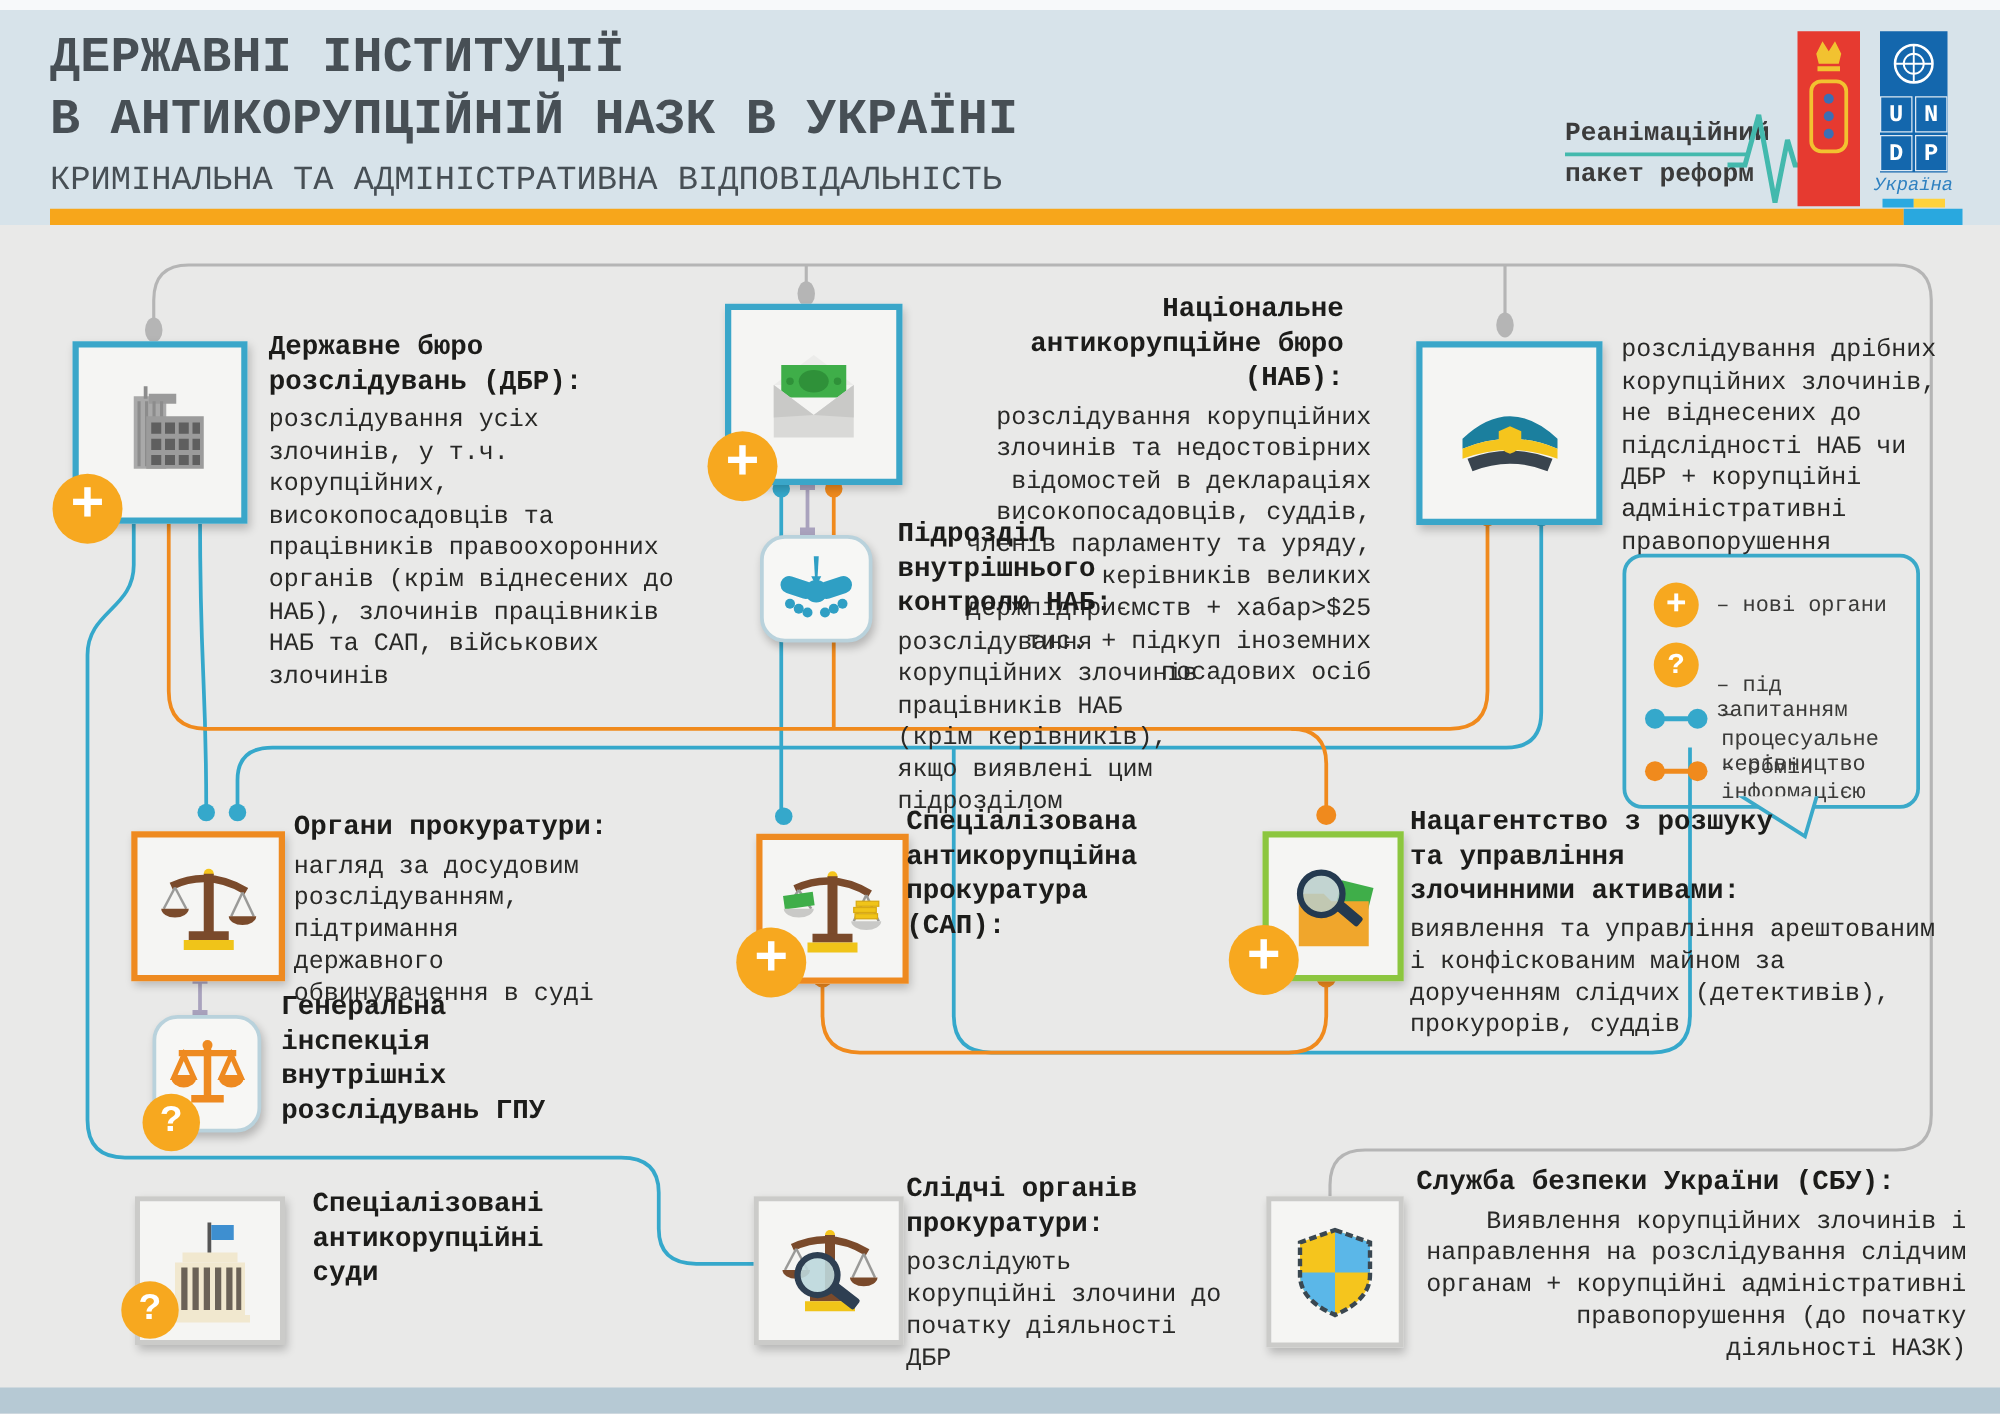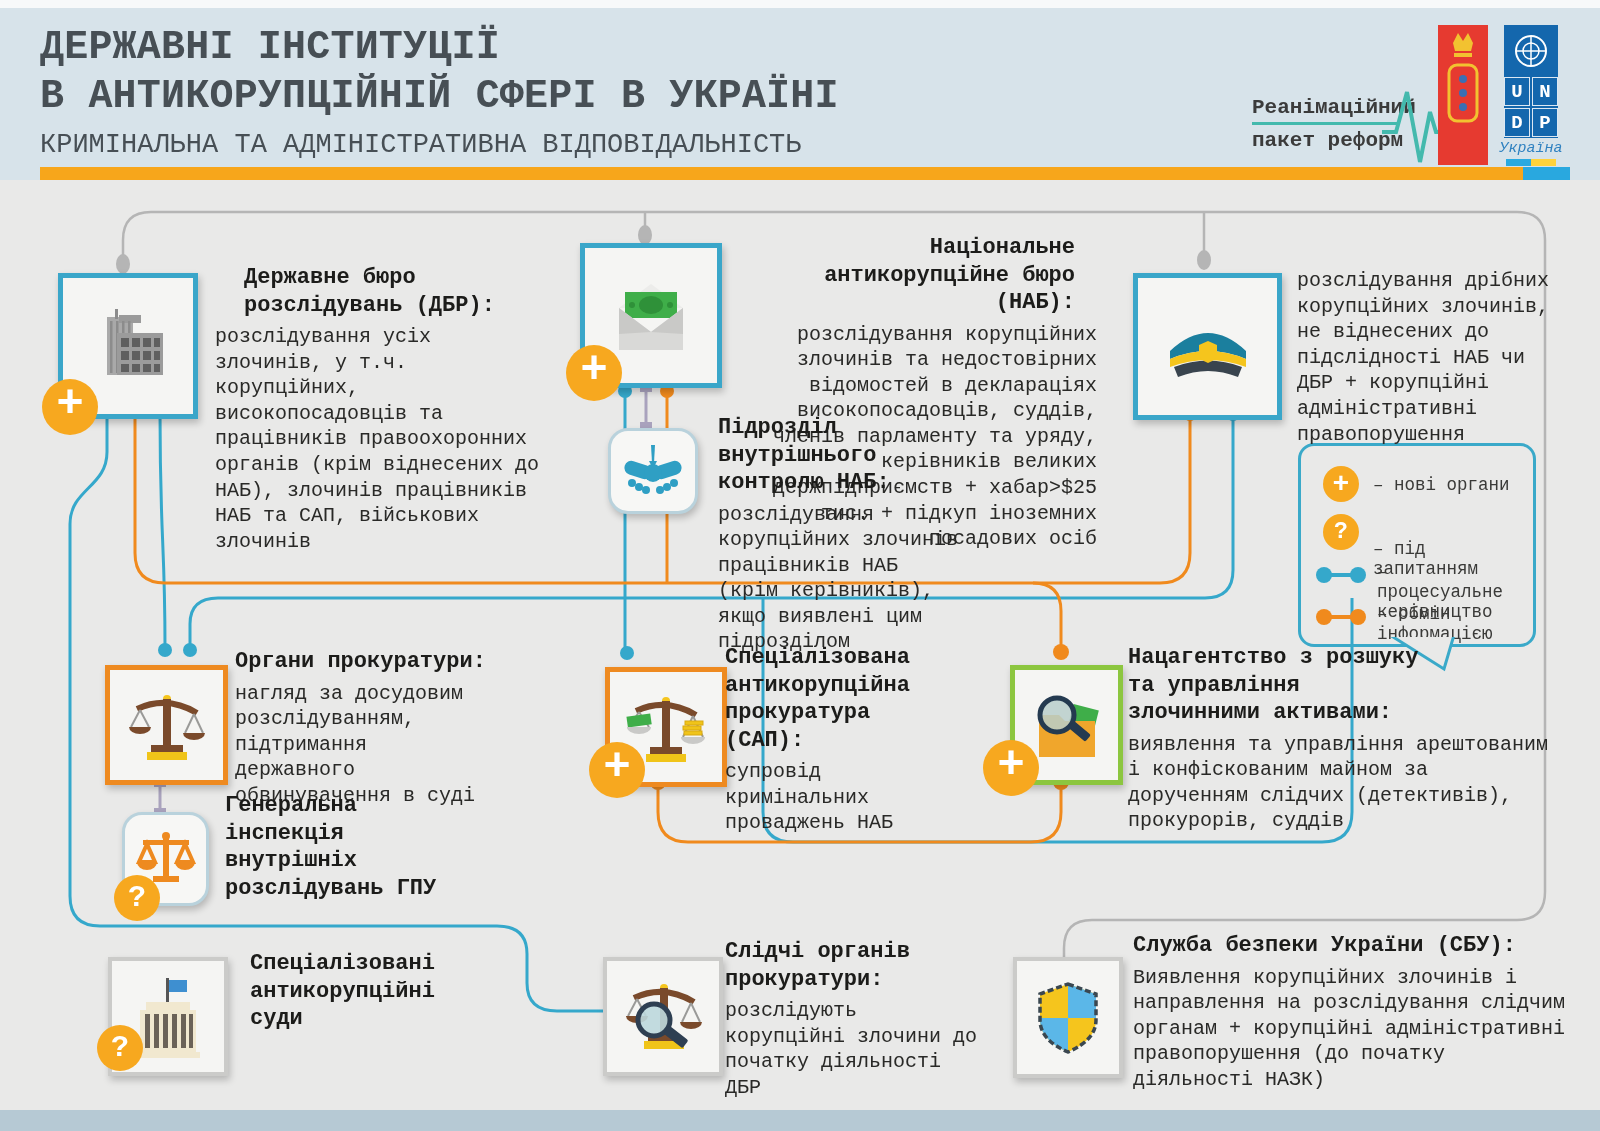--- a/index.html
+++ b/index.html
@@ -52,21 +52,21 @@
 <div id="stage">
 
   <div id="hdr-white"></div>
   <div id="hdr-blue"></div>
   <div id="hdr-bar-orange"></div>
   <div id="hdr-bar-blue"></div>
   <div id="bottom-strip"></div>
 
   <div class="htitle">
     <div>ДЕРЖАВНІ ІНСТИТУЦІЇ</div>
-    <div>В АНТИКОРУПЦІЙНІЙ СФЕРІ В УКРАЇНІ</div>
+    <div>В АНТИКОРУПЦІЙНІЙ НАЗК В УКРАЇНІ</div>
   </div>
   <div class="hsub">КРИМІНАЛЬНА ТА АДМІНІСТРАТИВНА ВІДПОВІДАЛЬНІСТЬ</div>
 
   <div class="rpr">
     <div class="l1">Реанімаційний</div>
     <div class="rule"></div>
     <div class="l2">пакет реформ</div>
   </div>
   <svg class="rpr-beat" width="74" height="100">
     <polyline points="2,62 16,62 27,22 40,92 50,42 56,62 70,62" fill="none" stroke="#43b9ad" stroke-width="4"></polyline>
@@ -179,21 +179,21 @@
           <rect x="47" y="61" width="8" height="8"></rect>
           <rect x="58" y="61" width="8" height="8"></rect>
           <rect x="69" y="61" width="6" height="8"></rect>
       </g>
     </svg>
   </div>
   <div class="badge plus" style="left:42px;top:379px;">
       <span>+</span>
     </div>
   <div class="ntext" style="left:215px;top:264px;width:340px;">
-    <div class="ntitle" style="width:265px;margin-left:29px;">Державне бюро розслідувань (ДБР):</div>
+    <div class="ntitle" style="width:265px;">Державне бюро розслідувань (ДБР):</div>
     <div class="nbody" style="width:335px;">розслідування усіх злочинів, у т.ч. корупційних, високопосадовців та працівників правоохоронних органів (крім віднесених до НАБ), злочинів працівників НАБ та САП, військових злочинів</div>
   </div>
 
   <div class="box b-teal" style="left:580px;top:243px;width:132px;height:135px;">
     <svg width="92" height="88">
       <polygon points="14,36 46,12 78,36" fill="#ececea"></polygon>
       <rect x="20" y="20" width="52" height="26" fill="#3fae49"></rect>
       <ellipse cx="46" cy="33" rx="12" ry="9" fill="#2f9139"></ellipse>
       <circle cx="27" cy="33" r="3" fill="#2f9139"></circle>
         <circle cx="65" cy="33" r="3" fill="#2f9139"></circle>
@@ -315,21 +315,20 @@
           <rect x="61" y="36" width="18" height="4"></rect>
         </g>
       <path d="M57,52 h24 a12,7 0 0 1 -24,0 Z" fill="#c9c9c7"></path>
     </svg>
   </div>
   <div class="badge plus" style="left:589px;top:742px;">
       <span>+</span>
     </div>
   <div class="ntext" style="left:725px;top:644px;width:250px;">
     <div class="ntitle" style="width:215px;">Спеціалізована антикорупційна прокуратура (САП):</div>
-    <div class="nbody" style="width:240px;">супровід кримінальних проваджень НАБ</div>
   </div>
 
   <div class="box b-green" style="left:1010px;top:665px;width:103px;height:110px;">
     <svg width="80" height="80">
       <rect x="44" y="22" width="26" height="18" fill="#3fae49" transform="rotate(14 57 31)"></rect>
       <path d="M12,30 h20 l6,6 h30 v36 h-56 Z" fill="#f0a62c"></path>
       <circle cx="30" cy="30" r="17" fill="#b9ceca" fill-opacity=".85" stroke="#243a50" stroke-width="5"></circle>
       <rect x="42" y="42" width="22" height="9" rx="2" fill="#243a50" transform="rotate(40 53 46)"></rect>
     </svg>
   </div>
@@ -411,16 +410,16 @@
   <div class="box b-grey" style="left:1013px;top:957px;width:102px;height:113px;">
     <svg width="78" height="84">
       <path d="M39,8 L67,18 V44 Q67,64 39,76 Q11,64 11,44 V18 Z" fill="#f5c51d"></path>
       <path d="M39,8 L67,18 V42 H39 Z" fill="#5bb7e8"></path>
       <path d="M11,44 Q11,64 39,76 V42 H11 Z" fill="#5bb7e8"></path>
       <path d="M39,8 L67,18 V44 Q67,64 39,76 Q11,64 11,44 V18 Z" fill="none" stroke="#3a4750" stroke-width="3.5" stroke-dasharray="6 3"></path>
     </svg>
   </div>
   <div class="ntext" style="left:1133px;top:932px;width:445px;">
     <div class="ntitle">Служба безпеки України (СБУ):</div>
-    <div class="nbody" style="width:440px;">Виявлення корупційних злочинів і направлення на розслідування слідчим органам + корупційні адміністративні правопорушення (до початку діяльності НАЗК)</div>
+    <div class="nbody" style="width:440px;text-align:right;">Виявлення корупційних злочинів і направлення на розслідування слідчим органам + корупційні адміністративні правопорушення (до початку діяльності НАЗК)</div>
   </div>
 
 </div>
 
 </body></html>

